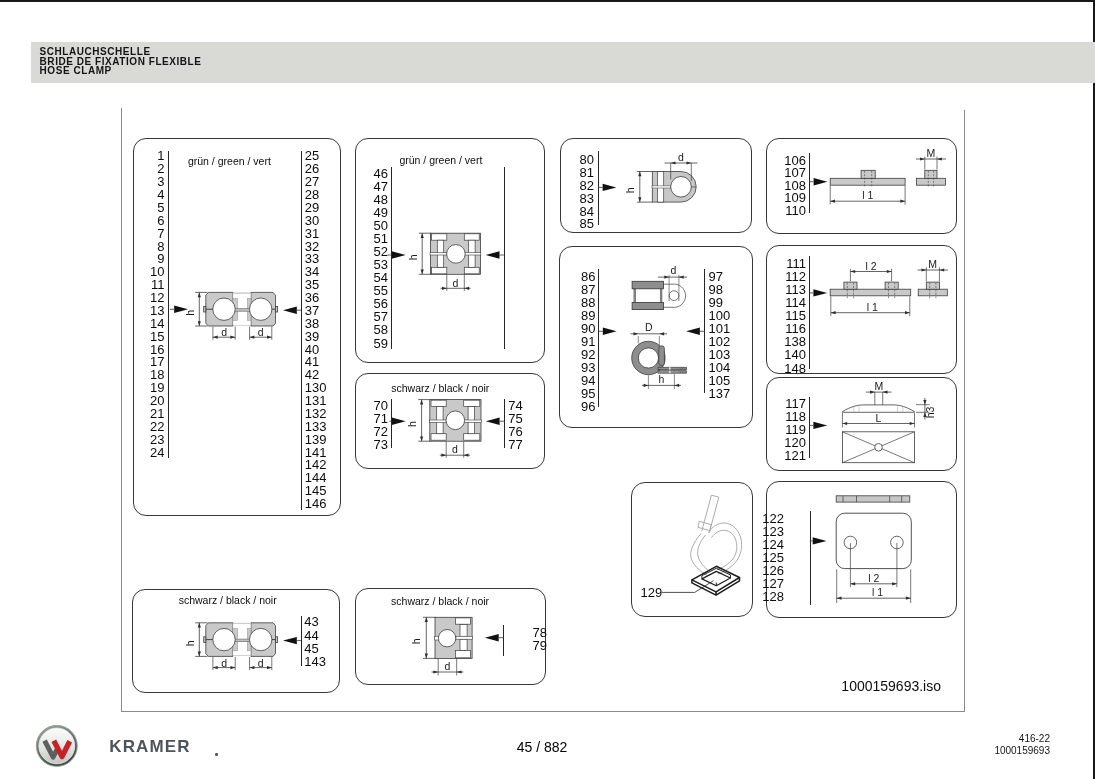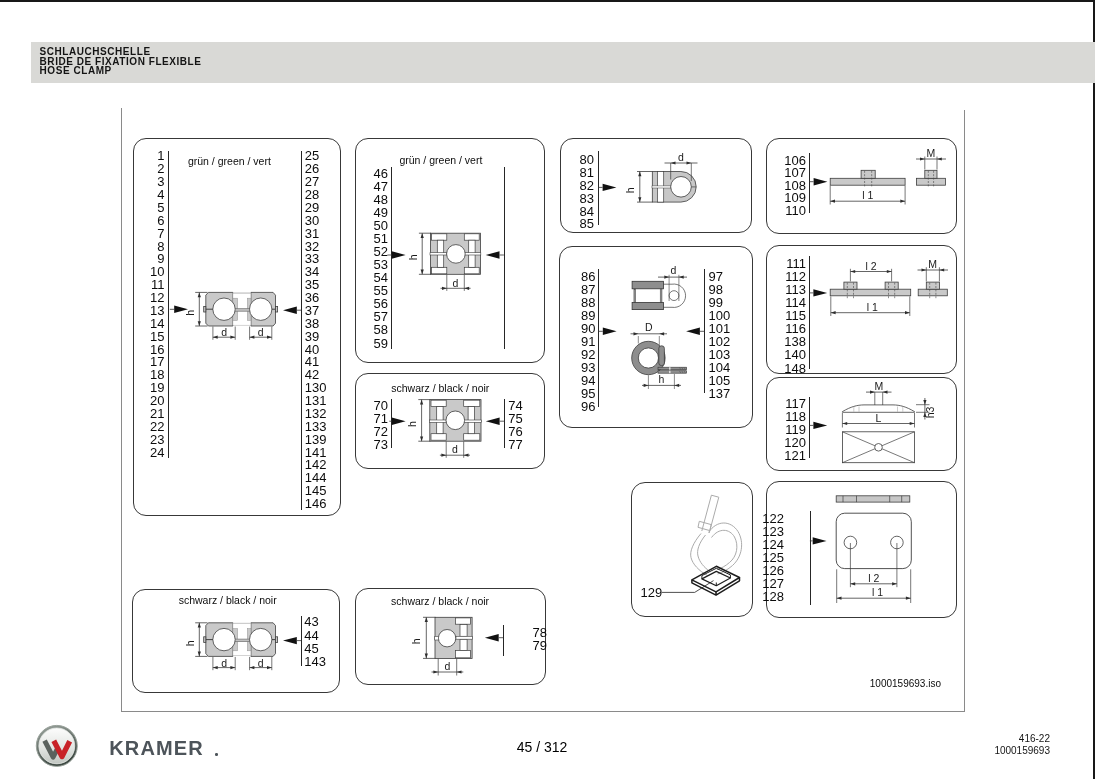--- a/index.html
+++ b/index.html
@@ -56,24 +56,24 @@
 <div class="sep" style="left:704.3px;top:269.0px;height:124.0px"></div>
 <div class="num" style="left:761.9px;top:154.5px;width:44px;text-align:right;line-height:12.65px">106<br>107<br>108<br>109<br>110</div>
 <div class="sep" style="left:809.2px;top:153.0px;height:59.5px"></div>
 <div class="num" style="left:761.9px;top:256.8px;width:44px;text-align:right;line-height:13.10px">111<br>112<br>113<br>114<br>115<br>116<br>138<br>140<br>148</div>
 <div class="sep" style="left:809.0px;top:255.5px;height:113.5px"></div>
 <div class="num" style="left:761.9px;top:398.4px;width:44px;text-align:right;line-height:12.85px">117<br>118<br>119<br>120<br>121</div>
 <div class="sep" style="left:809.0px;top:397.0px;height:61.0px"></div>
 <div class="num" style="left:762.2px;top:512.3px;width:44px;text-align:left;line-height:13.00px">122<br>123<br>124<br>125<br>126<br>127<br>128</div>
 <div class="sep" style="left:809.7px;top:511.0px;height:93.5px"></div>
 <div class="num" style="left:640.6px;top:584.9px;width:40px">129</div>
-<div class="num" style="left:820px;top:678px;width:121px;text-align:right;font-size:10px">1000159693.iso</div>
-<div class="abs" style="left:109.3px;top:736.5px;font-size:20px;font-weight:bold;letter-spacing:1.1px;color:#4d545a">KRAMER</div>
+<div class="num" style="left:820px;top:678px;width:121px;text-align:right;font-size:14px">1000159693.iso</div>
+<div class="abs" style="left:109.3px;top:736.5px;font-size:17px;font-weight:bold;letter-spacing:1.1px;color:#4d545a">KRAMER</div>
 <div class="abs" style="left:215.2px;top:753.4px;width:2.5px;height:2.5px;background:#4d545a;border-radius:50%"></div>
-<div class="abs" style="left:482px;top:739px;width:120px;text-align:center;font-size:14px;color:#000">45 / 312</div>
+<div class="abs" style="left:482px;top:739px;width:120px;text-align:center;font-size:14px;color:#000">45 / 882</div>
 <div class="abs" style="left:950px;top:732.8px;width:100px;text-align:right;font-size:10px;line-height:12.4px;color:#151515">416-22<br>1000159693</div>
 <svg class="abs" style="left:0;top:0" width="1095" height="779" viewBox="0 0 1095 779">
       <line x1="195.2" y1="292.4" x2="207.5" y2="292.4" stroke="#3d3d3d" stroke-width="0.8"></line>
       <line x1="195.2" y1="326.0" x2="207.5" y2="326.0" stroke="#3d3d3d" stroke-width="0.8"></line>
       <line x1="199.3" y1="292.4" x2="199.3" y2="326.0" stroke="#3d3d3d" stroke-width="0.8"></line>
       <polygon points="199.3,292.4 200.9,297.2 197.7,297.2" fill="#2e2e2e"></polygon>
       <polygon points="199.3,326.0 197.7,321.2 200.9,321.2" fill="#2e2e2e"></polygon>
       <text x="193.6" y="312.8" font-size="10.5" fill="#1b1b1b" text-anchor="middle" transform="rotate(-90 193.6 312.8)">h</text>
       <path d="M208.4,292.4 L232.9,292.4 L232.9,326.0 L208.4,326.0 L205.8,323.2 L205.8,295.2 Z" fill="#c9c9c9" stroke="#3d3d3d" stroke-width="0.8" stroke-linejoin="round"></path>
       <path d="M250.9,292.4 L273.1,292.4 L275.5,295.2 L275.5,323.2 L273.1,326.0 L250.9,326.0 Z" fill="#c9c9c9" stroke="#3d3d3d" stroke-width="0.8" stroke-linejoin="round"></path>

